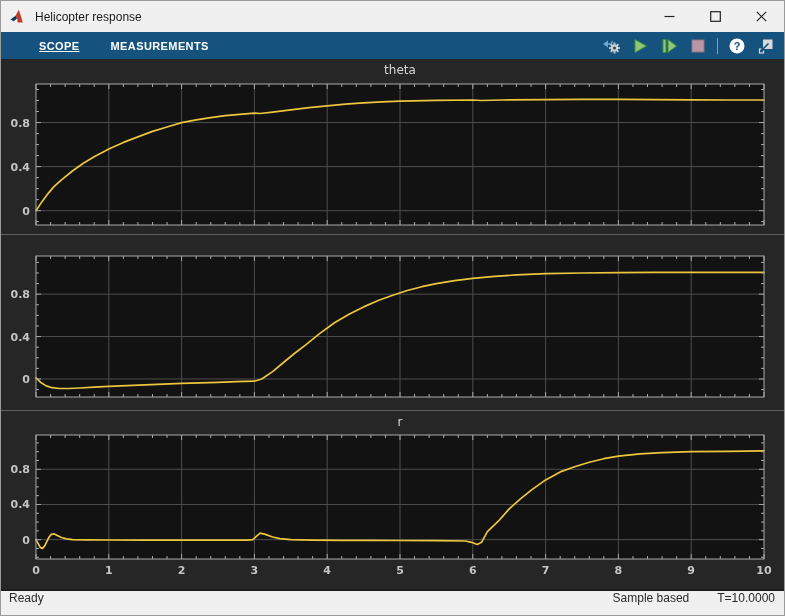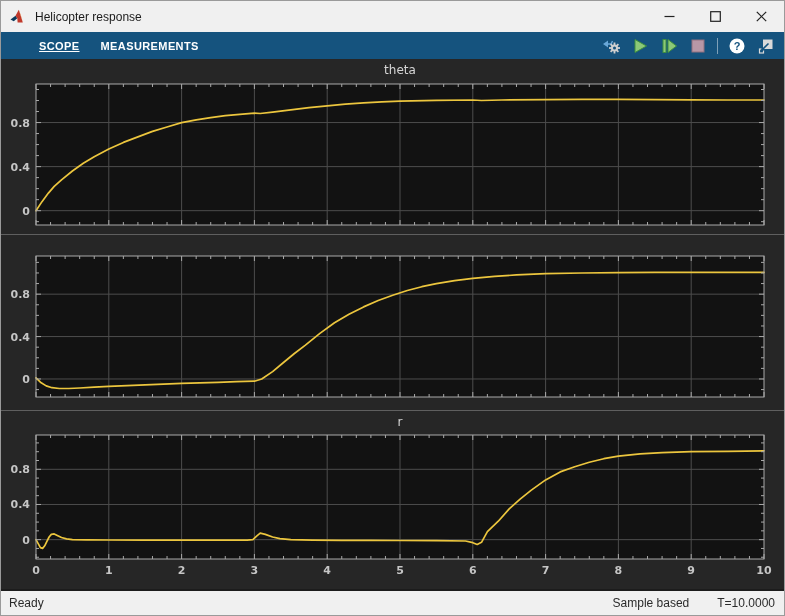--- a/index.html
+++ b/index.html
@@ -11,38 +11,38 @@
   
   .titlebar{height:31px;background:#f0f0f0;display:flex;align-items:center;flex:0 0 auto;}
   .logo{margin-left:9px;display:flex;align-items:center;}
   .win-title{margin-left:9px;font-size:12px;color:#1b1b1b;}
   .win-controls{margin-left:auto;display:flex;height:100%;}
   .win-btn{width:46px;height:100%;display:flex;align-items:center;justify-content:center;cursor:default;}
   
   .toolbar{height:27px;background:#15537e;display:flex;align-items:center;flex:0 0 auto;}
   .tab{color:#ffffff;font-size:11px;font-weight:bold;letter-spacing:.4px;cursor:default;}
   .tab-scope{margin-left:38px;text-decoration:underline;}
-  .tab-meas{margin-left:21px;}
+  .tab-meas{margin-left:31px;}
   .toolbar-buttons{margin-left:auto;margin-right:8px;display:flex;align-items:center;gap:9px;}
   .tb-btn{width:20px;height:20px;display:flex;align-items:center;justify-content:center;}
   .tb-sep{width:1px;height:16px;background:rgba(255,255,255,.45);}
   
   .main{flex:1 1 auto;background:#262626;position:relative;}
   .panel{position:relative;background:#262626;}
   .panel-sep{height:1px;background:#5f5f5f;}
   svg.plot{position:absolute;left:0;top:0;display:block;}
   .plot-title{
     position:absolute;top:4px;left:35px;width:728px;text-align:center;
     color:#d6d6d6;font-size:12px;font-weight:normal;font-family:"DejaVu Sans",sans-serif;
     pointer-events:none;
   }
   
   .statusbar{
     height:26px;background:#f0f0f0;border-top:2px solid #1c1c1c;flex:0 0 auto;
-    display:flex;align-items:center;font-size:12px;color:#2a2a2a;box-sizing:content-box;
+    display:flex;align-items:flex-start;font-size:12px;color:#2a2a2a;box-sizing:content-box;
   }
   .statusbar{height:24px;}
   .status-left{margin-left:8px;}
   .status-right{margin-left:auto;margin-right:9px;display:flex;gap:28px;}
 </style>
 </head>
 <body>
 
 <div class="window">
 

